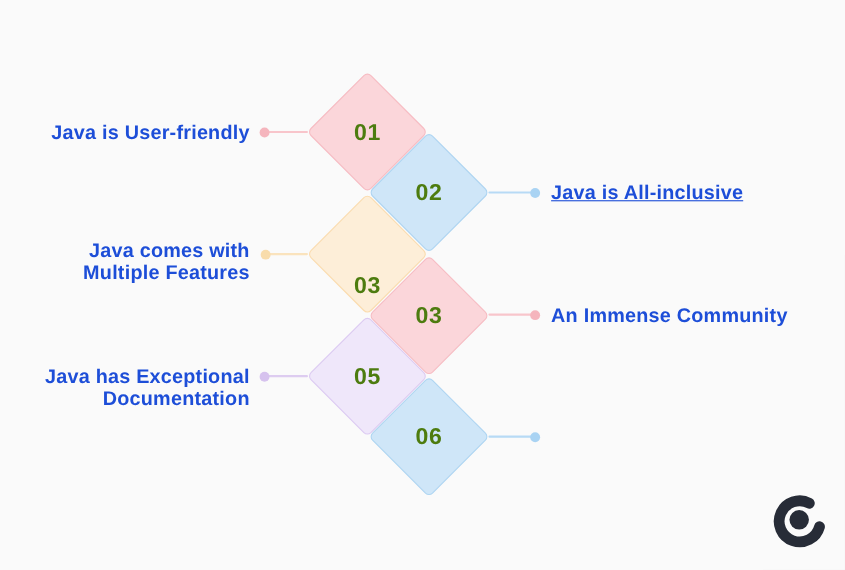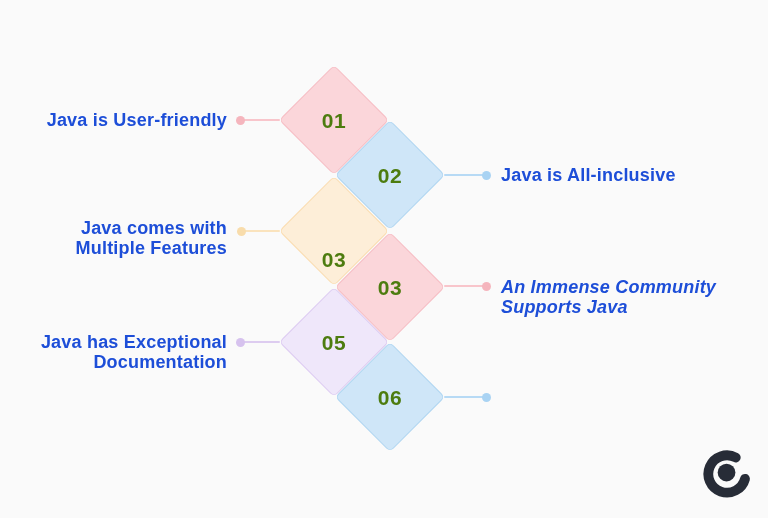--- a/index.html
+++ b/index.html
@@ -58,29 +58,29 @@
   .label.left{text-align:right;}
   .label.right{text-align:left;}
 
   
   .d1{left:295px;top:81px;}  .n1{left:295px;top:109px;}
   .c1{left:240px;top:118.75px;width:40px;} .o1{left:235.5px;top:115.5px;}
   .l1p{right:541px;top:110px;}
 
   .d2{left:351px;top:136px;} .n2{left:351px;top:164px;}
   .c2{left:444px;top:173.75px;width:42px;} .o2{left:481.5px;top:170.5px;}
-  .l2p{left:501px;top:165px;}
+  .l2p{left:501px;top:165px;text-decoration:underline;}
 
   .d3{left:295px;top:192px;} .n3{left:295px;top:220px;margin-top:28px;}
   .c3{left:241px;top:229.75px;width:39px;} .o3{left:236.5px;top:226.5px;}
   .l3p{right:541px;top:218px;}
 
   .d4{left:351px;top:248px;} .n4{left:351px;top:276px;}
   .c4{left:444px;top:284.75px;width:42px;} .o4{left:481.5px;top:281.5px;}
-  .l4p{left:501px;top:277px;font-style:italic;}
+  .l4p{left:501px;top:277px;}
 
   .d5{left:295px;top:303px;} .n5{left:295px;top:331px;}
   .c5{left:240px;top:340.75px;width:40px;} .o5{left:235.5px;top:337.5px;}
   .l5p{right:541px;top:332px;}
 
   .d6{left:351px;top:358px;} .n6{left:351px;top:386px;}
   .c6{left:444px;top:395.75px;width:42px;} .o6{left:481.5px;top:392.5px;}
   .l6p{left:501px;top:387px;}
 
   .brand{
@@ -127,21 +127,20 @@
     </div>
   </div>
 
   <div style="--fill: #fbd6da; --border: #f7bcc3; --line: #f8c5cb; --dot: #f5b5bd;">
     <div class="diamond d4"></div>
     <div class="num n4">03</div>
     <div class="conn c4"></div>
     <div class="dot o4"></div>
     <div class="label right l4p">
       <span>An Immense Community</span>
-      <span>Supports Java</span>
     </div>
   </div>
 
   <div style="--fill: #efe7fa; --border: #dccaf2; --line: #ddccf0; --dot: #d6c2ee;">
     <div class="diamond d5"></div>
     <div class="num n5">05</div>
     <div class="conn c5"></div>
     <div class="dot o5"></div>
     <div class="label left l5p">
       <span>Java has Exceptional</span>

